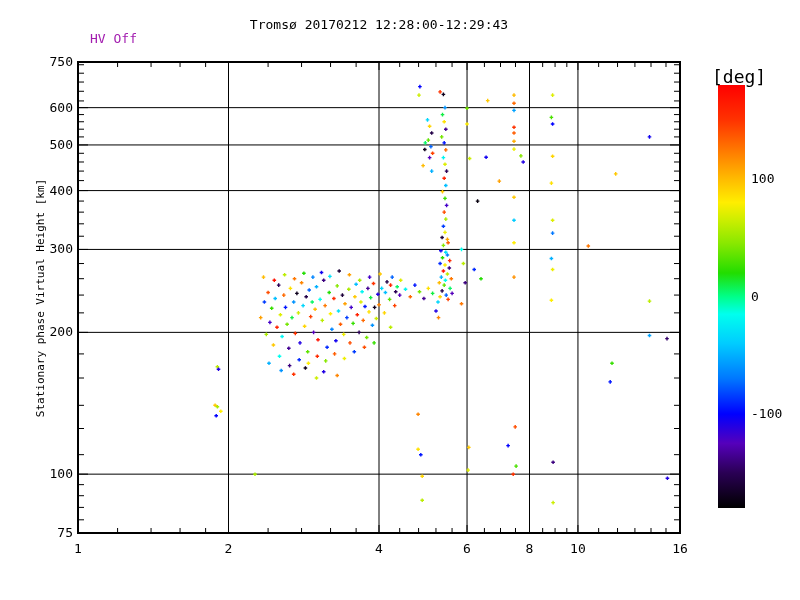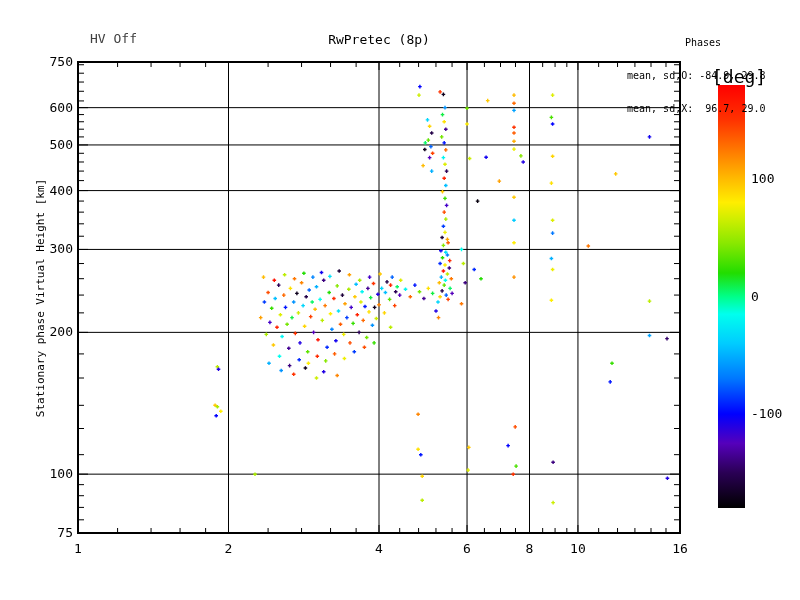--- a/index.html
+++ b/index.html
@@ -1,19 +1,19 @@
 <!DOCTYPE html>
 <html><head>
 <meta charset="utf-8">
 <style>
   html,body{margin:0;padding:0;background:#ffffff;}
   .screen{position:relative;width:800px;height:600px;background:#ffffff;
           font-family:"DejaVu Sans Mono","Liberation Mono",monospace;color:#000;overflow:hidden;}
   .abs{position:absolute;white-space:pre;}
-  .hv{left:90px;top:31px;font-size:13px;color:#404040;}
+  .hv{left:90px;top:31px;font-size:13px;color:#a21caf;}
   .title-wrap{left:78px;top:17px;width:602px;text-align:center;font-size:13px;}
   .subtitle-wrap{left:78px;top:32px;width:602px;text-align:center;font-size:13px;}
   .phases{left:627px;top:15px;width:152px;font-size:10px;line-height:11px;}
   .phases .ctr{text-align:center;}
   .xlabel{left:78px;top:557px;width:602px;text-align:center;font-size:12px;}
   .ylabel{left:40px;top:298px;transform:translate(-50%,-50%) rotate(-90deg);font-size:11px;}
   .deglabel{left:712px;top:66px;font-size:18px;}
   svg{position:absolute;left:0;top:0;}
 </style>
 </head>
@@ -457,24 +457,19 @@
           <stop offset="100%" stop-color="#000000"></stop>
         </linearGradient>
       </defs>
       <rect x="718" y="85" width="27" height="423" fill="url(#cbgrad)"></rect>
       <text x="751" y="183" text-anchor="start" font-size="13px" fill="#000000" font-family="DejaVu Sans Mono, monospace">100</text>
       <text x="751" y="300.5" text-anchor="start" font-size="13px" fill="#000000" font-family="DejaVu Sans Mono, monospace">0</text>
       <text x="751" y="418" text-anchor="start" font-size="13px" fill="#000000" font-family="DejaVu Sans Mono, monospace">-100</text>
     </svg>
 
   <div class="abs hv">HV Off</div>
-  <div class="abs subtitle-wrap">RwPretec (8p)</div>
-
-  <div class="abs phases">
-    <div class="ctr">Phases</div>
-    <div>mean, sd,O: -84.9, 29.8</div>
-    <div>mean, sd,X:  96.7, 29.0</div>
-  </div>
+  <div class="abs title-wrap">Tromsø 20170212 12:28:00-12:29:43</div>
+
 
   <div class="abs ylabel">Stationary phase Virtual Height [km]</div>
   <div class="abs deglabel">[deg]</div>
 
 </div>
 
 </body></html>

